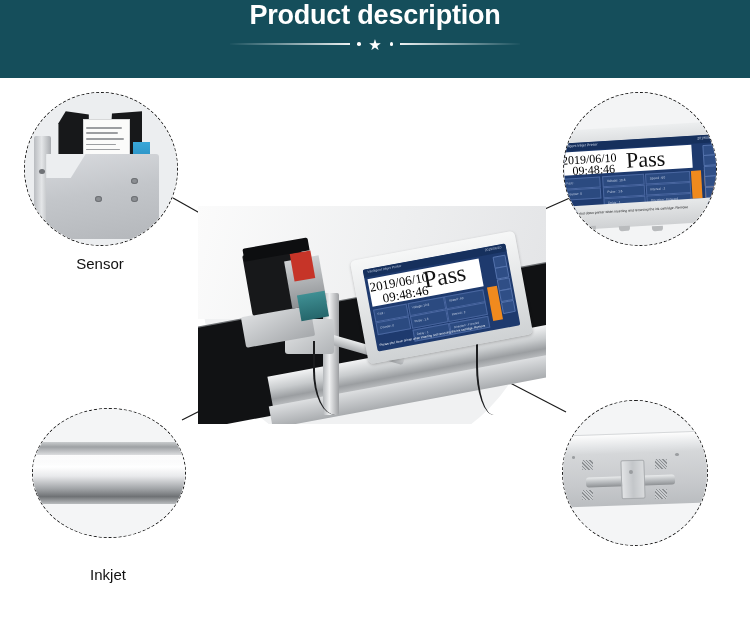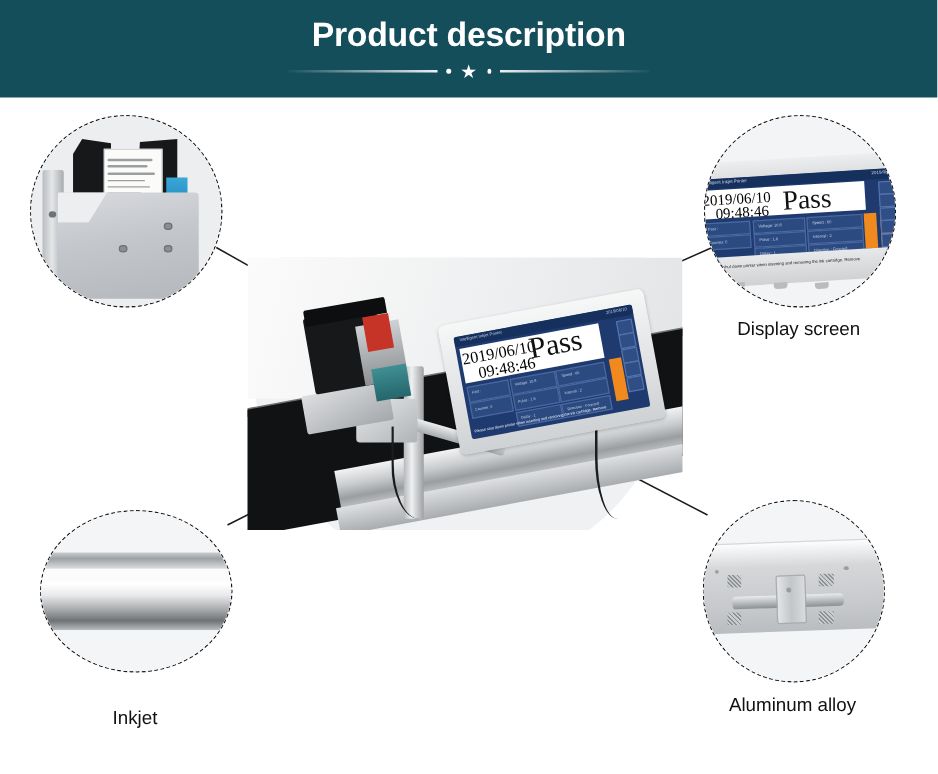--- a/index.html
+++ b/index.html
@@ -7,21 +7,21 @@
     width:750px;height:619px;
     background:#ffffff;
     font-family:"Liberation Sans", sans-serif;
     overflow:hidden;
     position:relative;
   }
   
   .header-band{
     position:absolute;left:0;top:0;width:750px;height:78px;
     background:#154e5b;
-    display:flex;flex-direction:column;align-items:center;justify-content:center;
+    display:flex;flex-direction:column;align-items:center;justify-content:flex-start;
   }
   .header-title{
     color:#ffffff;
     font-size:27px;
     font-weight:bold;
     letter-spacing:-0.2px;
     line-height:1;
     margin-top:2px;
     font-family:"Liberation Sans", sans-serif;
   }
@@ -421,20 +421,21 @@
         <span class="ln" style="top:66%;width:58%;"></span>
       </div>
       <div class="blue-tab"></div>
       <div class="body-plate"></div>
       <div class="body-notch"></div>
       <div class="screw" style="left:70%;top:56%;"></div>
       <div class="screw" style="left:46%;top:68%;"></div>
       <div class="screw" style="left:70%;top:68%;"></div>
     </div>
   </div>
+  <div class="cap" style="top:163px;">Sensor</div>
 </div>
 
 <div class="callout" style="left:551px;top:92px;width:176px;height:200px;">
   <div class="bubble" style="width:152px;height:152px;left:12px;">
     <div class="disp-art">
       <div class="case-top"></div>
       <div class="panel">
         <div class="titlebar">
           <span>Intelligent Inkjet Printer</span>
           <span class="right">2019/06/10</span>
@@ -478,21 +479,20 @@
         <div class="sidebtn" style="top:59%;"></div>
         <div class="sidebtn" style="top:74%;"></div>
       </div>
       <div class="case-bot"></div>
       <div class="notice" style="bottom:22%;transform:rotate(-3.5deg);color:#1b1c1e;">Please shut down printer when inserting and removing the ink cartridge. Remove</div>
       <div class="foot" style="left:14%;"></div>
       <div class="foot" style="left:36%;"></div>
       <div class="foot" style="left:58%;"></div>
     </div>
   </div>
-  <div class="cap" style="top:163px;">Display screen</div>
 </div>
 
 <div class="callout" style="left:32px;top:408px;width:152px;height:180px;">
   <div class="bubble" style="width:152px;height:128px;">
     <div class="brk-art">
       <div class="tube"></div>
       <div class="tube-hi"></div>
     </div>
   </div>
   <div class="cap" style="top:158px;">Inkjet</div>
@@ -507,21 +507,20 @@
       <div class="pad" style="left:64%;top:40%;"></div>
       <div class="pad" style="left:13%;top:62%;"></div>
       <div class="pad" style="left:64%;top:61%;"></div>
       <div class="rod"></div>
       <div class="clamp"></div>
       <div class="clamp-b"></div>
       <div class="screwdot" style="left:6%;top:38%;"></div>
       <div class="screwdot" style="left:78%;top:36%;"></div>
     </div>
   </div>
-  <div class="cap" style="top:156px;">Aluminum alloy</div>
 </div>
 
 <div class="hero">
   <div class="disc"></div>
   <div class="wall"></div>
   <div class="belt-edge"></div>
   <div class="belt"></div>
   <div class="frame-rail"></div>
   <div class="frame-rail2"></div>
 

